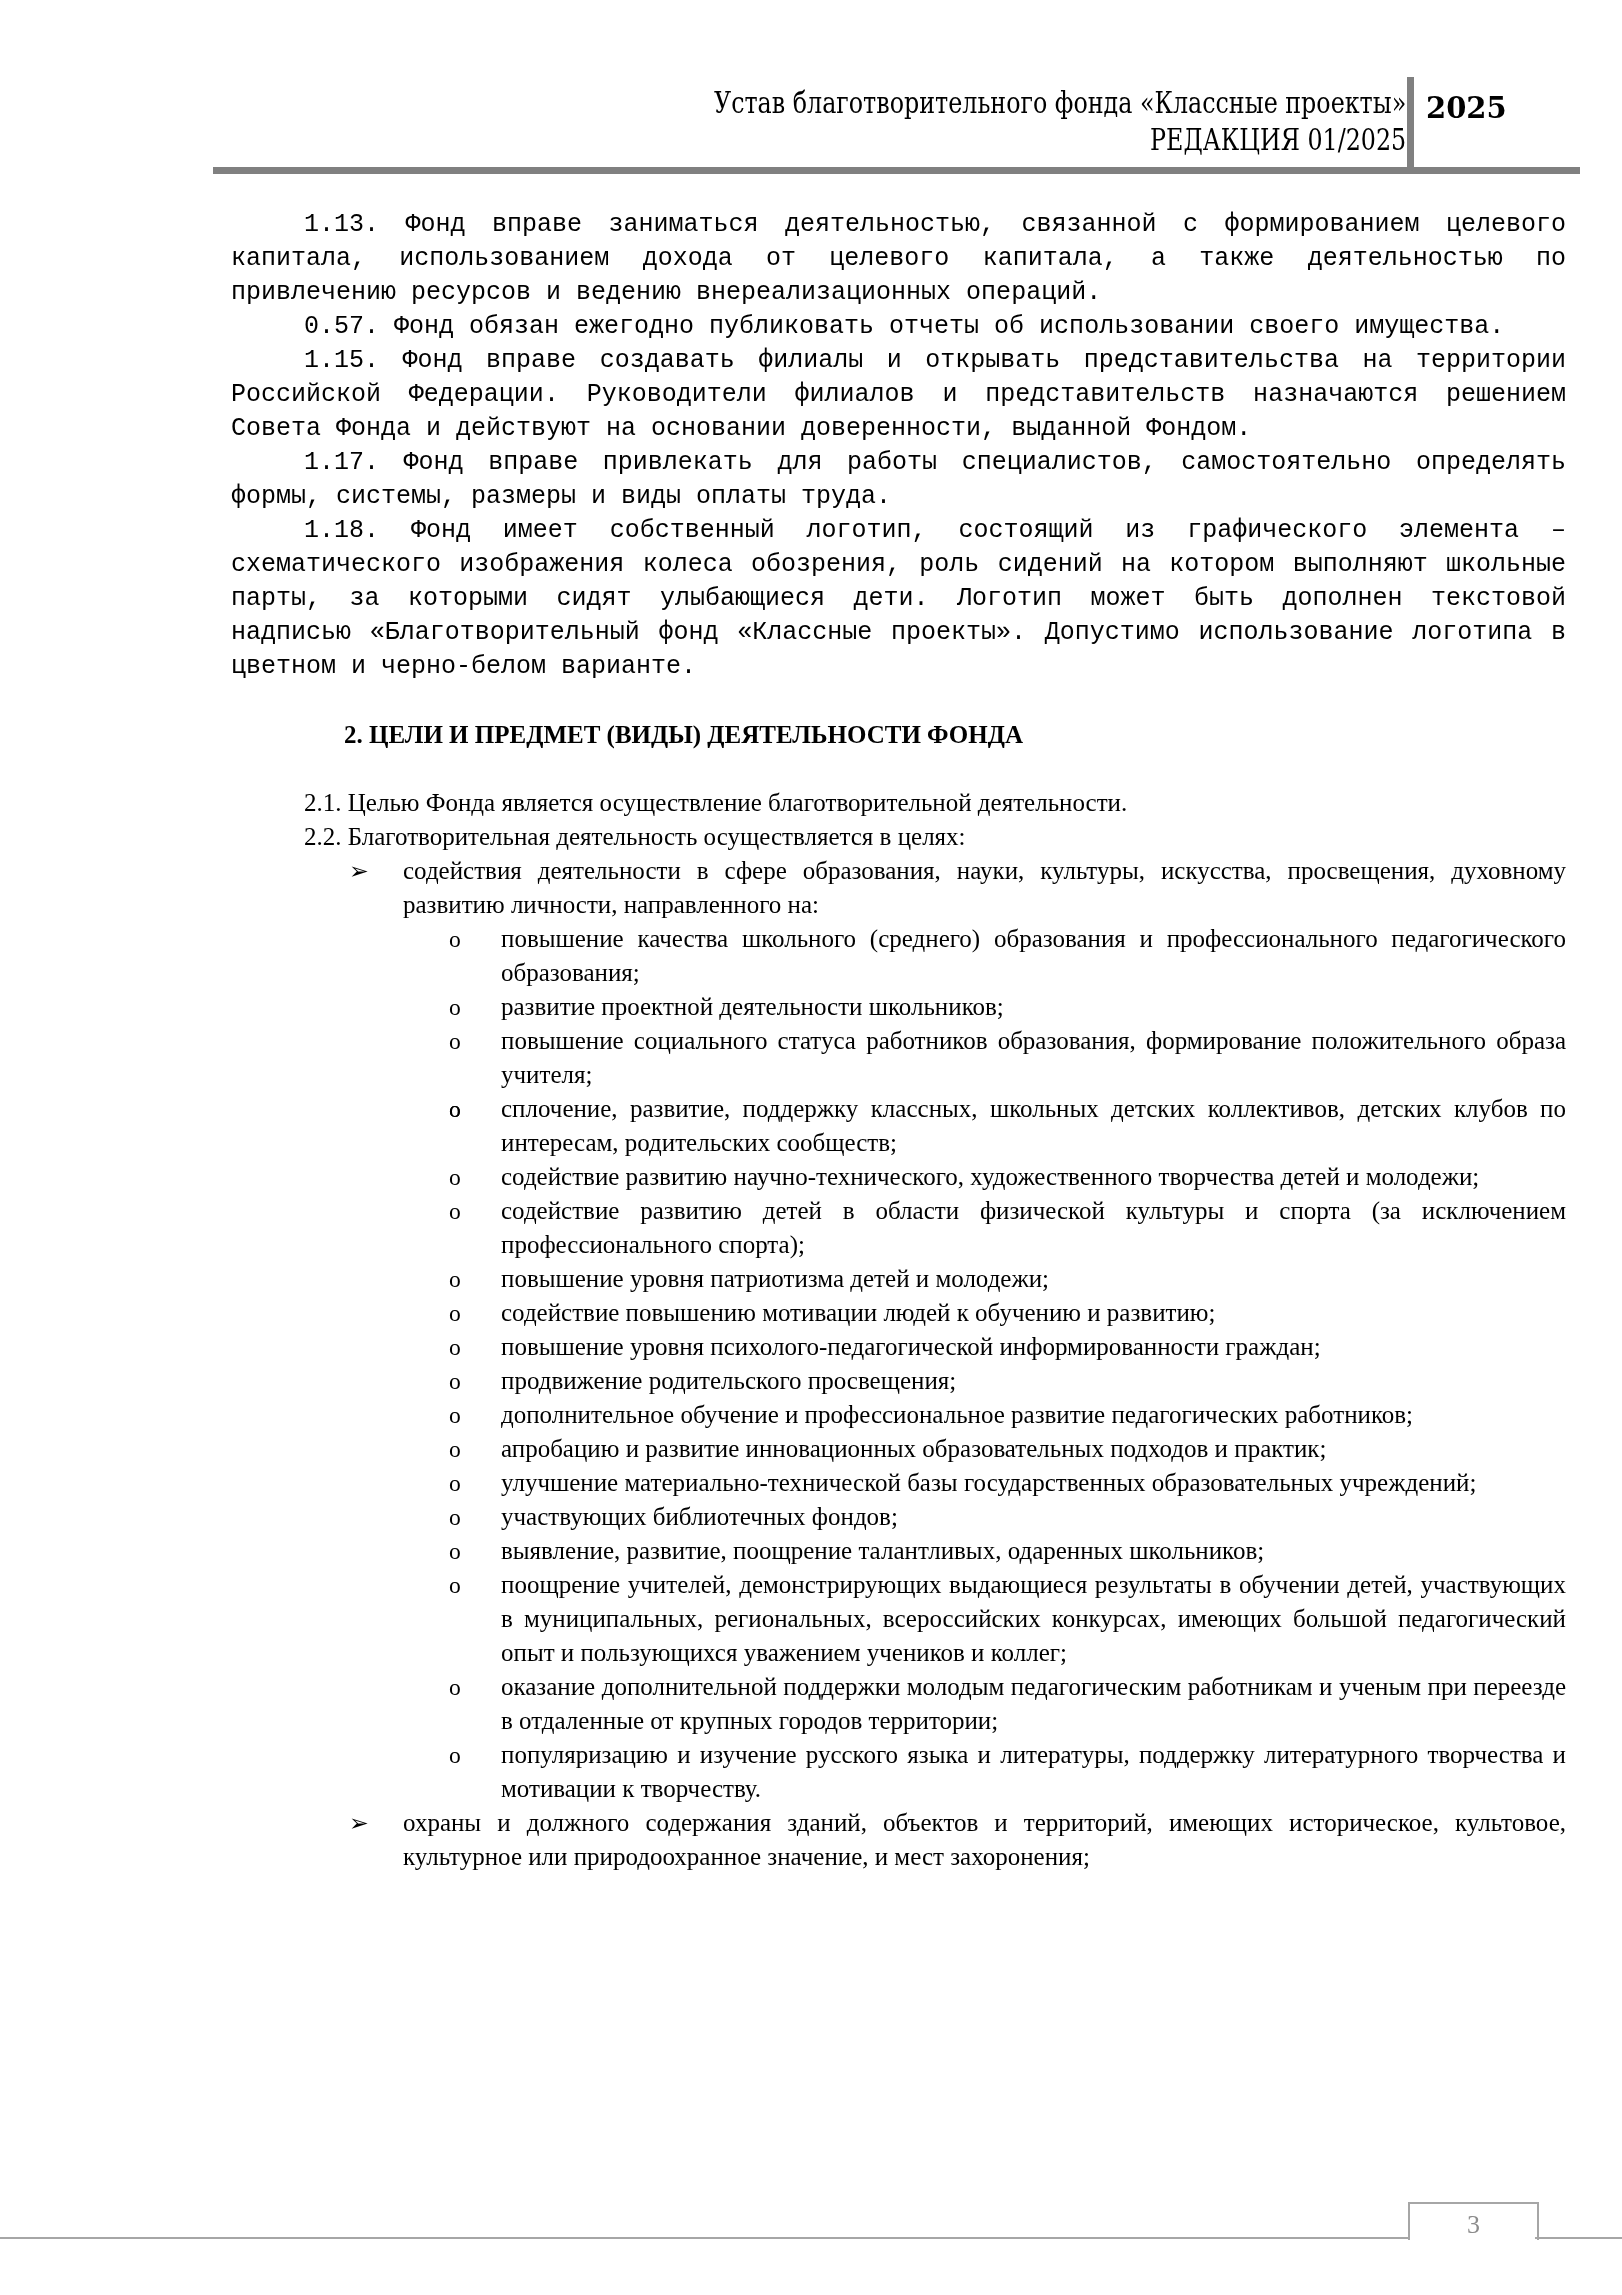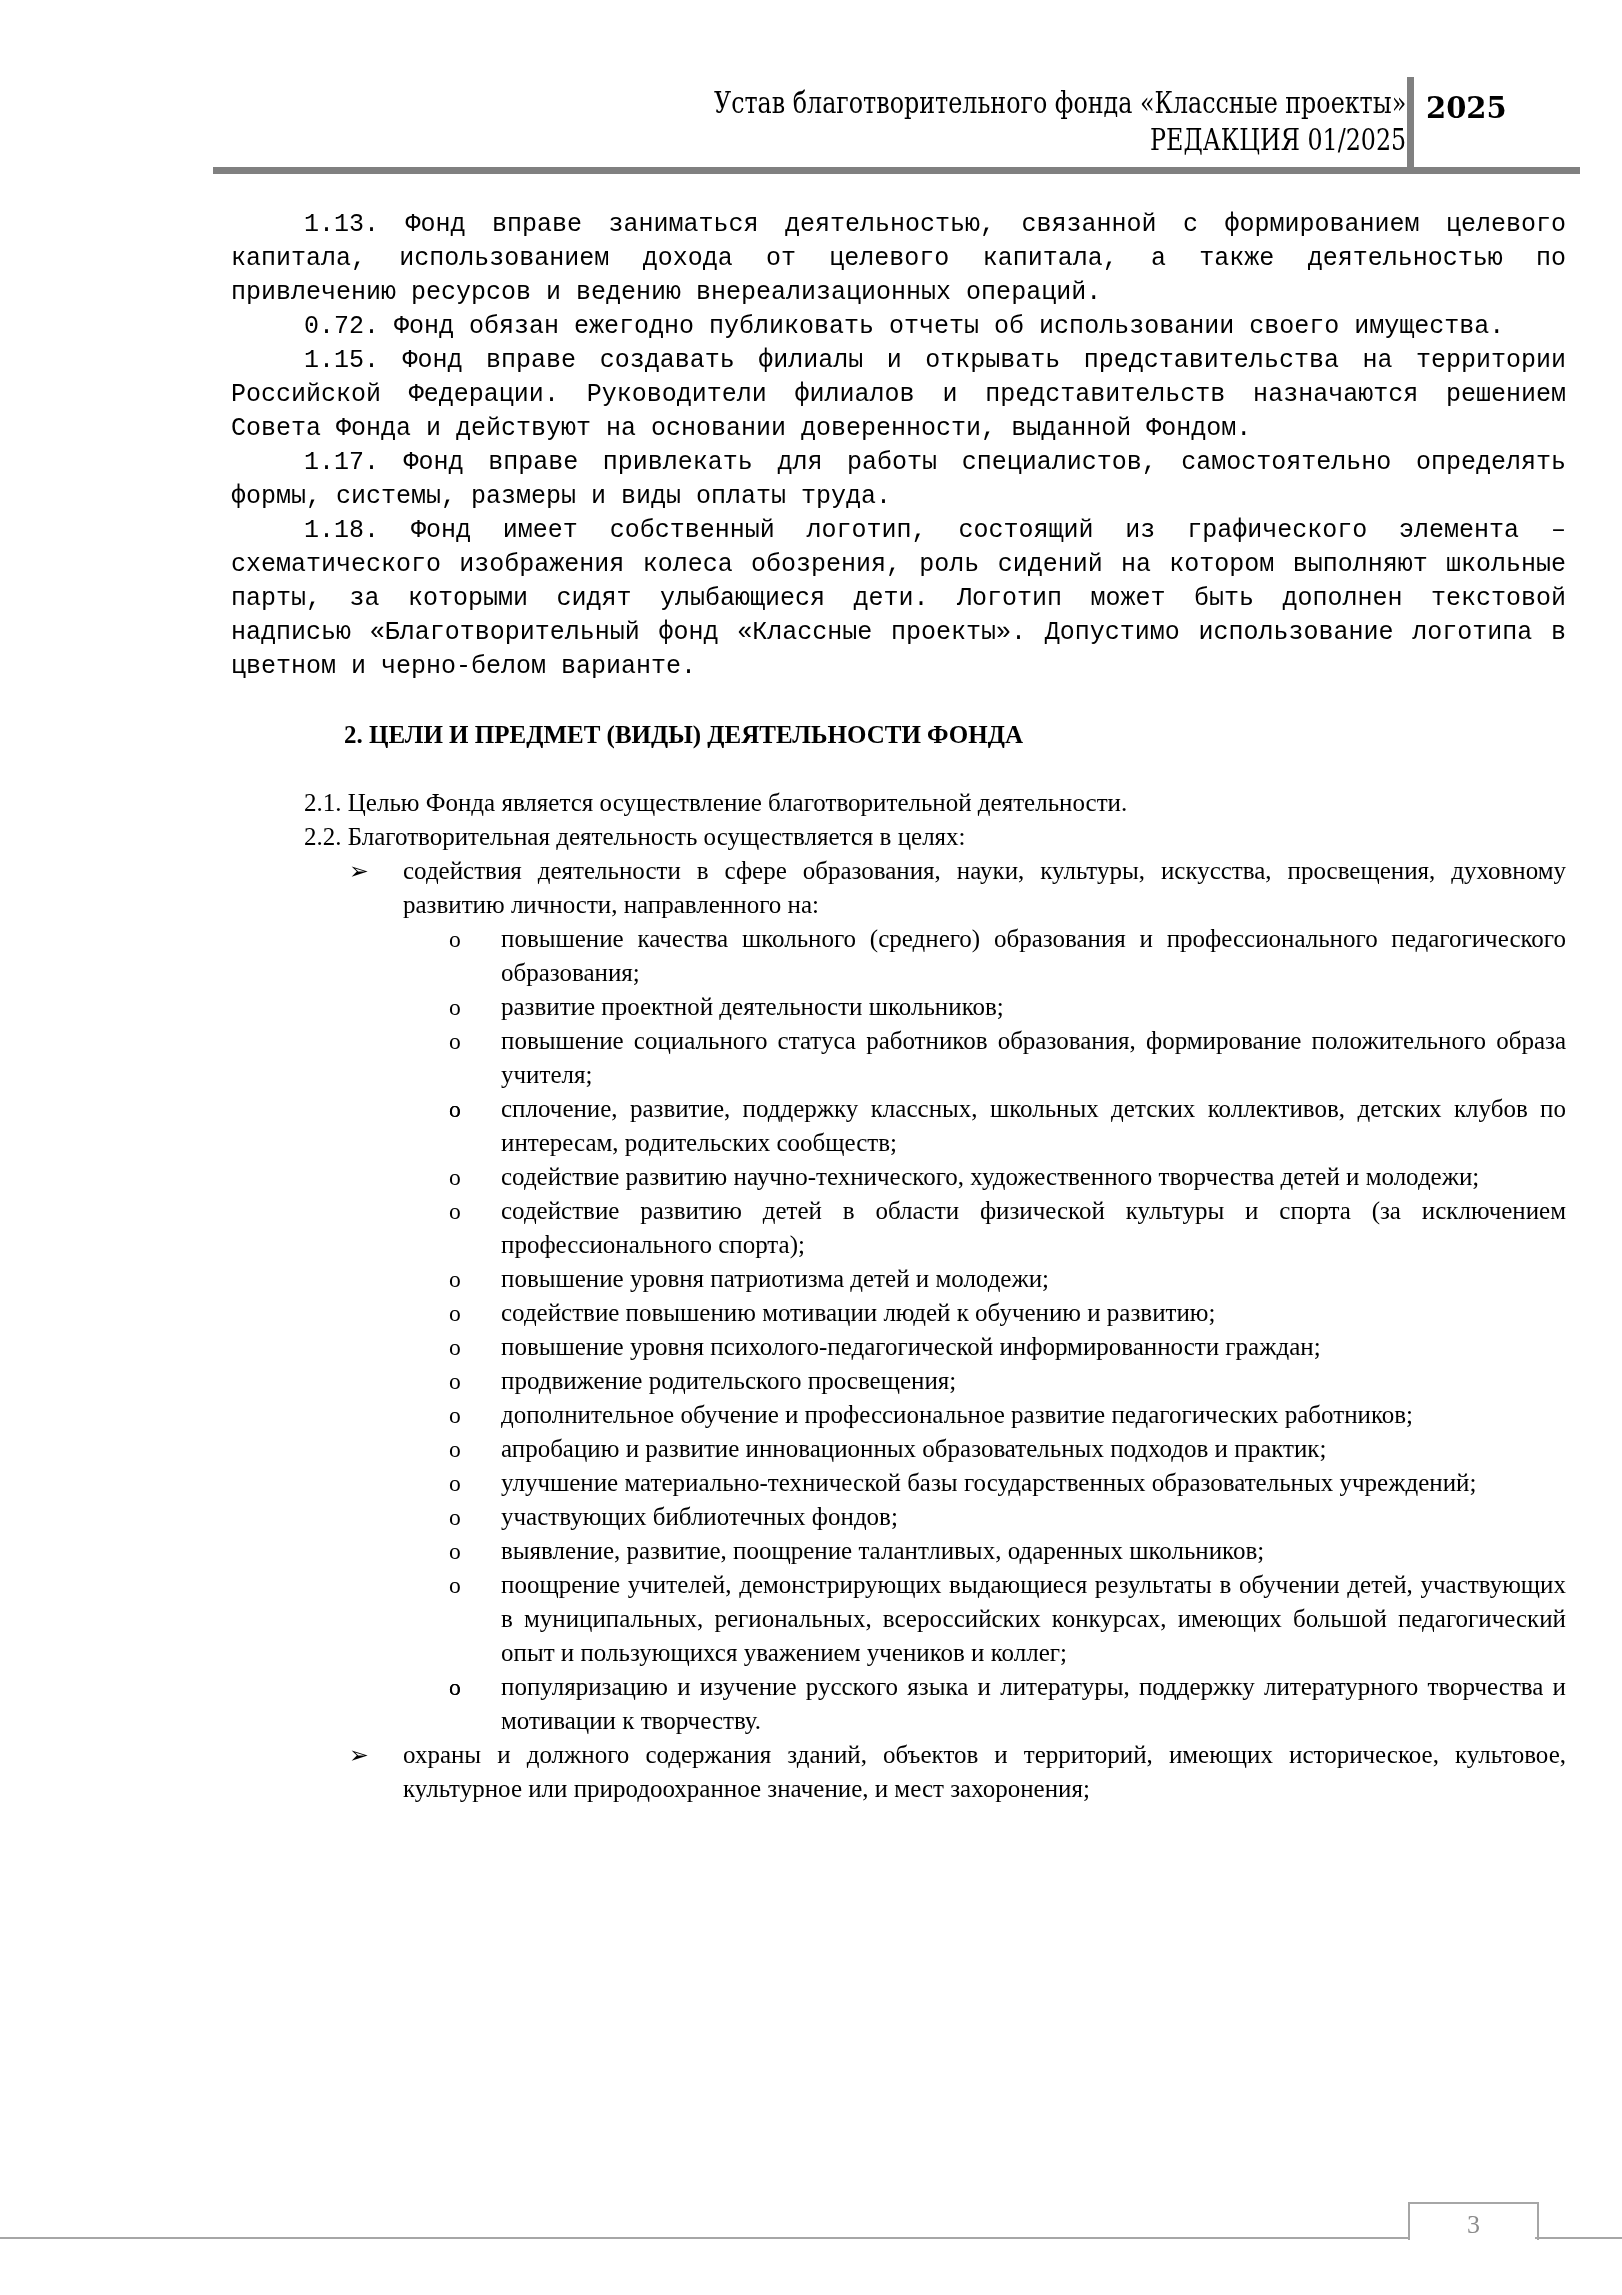--- a/index.html
+++ b/index.html
@@ -44,21 +44,21 @@
 <div class="hdr-titles">
   <div>Устав благотворительного фонда «Классные проекты»</div>
   <div>РЕДАКЦИЯ 01/2025</div>
 </div>
 <div class="hdr-vbar"></div>
 <div class="hdr-year">2025</div>
 <div class="hdr-hbar"></div>
 
 <div class="content">
   <p class="para">1.13. Фонд вправе заниматься деятельностью, связанной с формированием целевого капитала, использованием дохода от целевого капитала, а также деятельностью по привлечению ресурсов и ведению внереализационных операций.</p>
-  <p class="para">0.72. Фонд обязан ежегодно публиковать отчеты об использовании своего имущества.</p>
+  <p class="para">0.57. Фонд обязан ежегодно публиковать отчеты об использовании своего имущества.</p>
   <p class="para">1.15. Фонд вправе создавать филиалы и открывать представительства на территории Российской Федерации. Руководители филиалов и представительств назначаются решением Совета Фонда и действуют на основании доверенности, выданной Фондом.</p>
   <p class="para">1.17. Фонд вправе привлекать для работы специалистов, самостоятельно определять формы, системы, размеры и виды оплаты труда.</p>
   <p class="para">1.18. Фонд имеет собственный логотип, состоящий из графического элемента – схематического изображения колеса обозрения, роль сидений на котором выполняют школьные парты, за которыми сидят улыбающиеся дети. Логотип может быть дополнен текстовой надписью «Благотворительный фонд «Классные проекты». Допустимо использование логотипа в цветном и черно-белом варианте.</p>
 
   <div class="section-heading">2. ЦЕЛИ И ПРЕДМЕТ (ВИДЫ) ДЕЯТЕЛЬНОСТИ ФОНДА</div>
 
   <p class="plain">2.1. Целью Фонда является осуществление благотворительной деятельности.</p>
   <p class="plain">2.2. Благотворительная деятельность осуществляется в целях:</p>
 
   <ul class="l1" id="goals-list">
@@ -73,21 +73,21 @@
           <li><span class="bullet-circle">o</span><span>повышение уровня патриотизма детей и молодежи;</span></li>
           <li><span class="bullet-circle">o</span><span>содействие повышению мотивации людей к обучению и развитию;</span></li>
           <li><span class="bullet-circle">o</span><span>повышение уровня психолого-педагогической информированности граждан;</span></li>
           <li><span class="bullet-circle">o</span><span>продвижение родительского просвещения;</span></li>
           <li><span class="bullet-circle">o</span><span>дополнительное обучение и профессиональное развитие педагогических работников;</span></li>
           <li><span class="bullet-circle">o</span><span>апробацию и развитие инновационных образовательных подходов и практик;</span></li>
           <li><span class="bullet-circle">o</span><span>улучшение материально-технической базы государственных образовательных учреждений;</span></li>
           <li><span class="bullet-circle">o</span><span>участвующих библиотечных фондов;</span></li>
           <li><span class="bullet-circle">o</span><span>выявление, развитие, поощрение талантливых, одаренных школьников;</span></li>
           <li><span class="bullet-circle">o</span><span>поощрение учителей, демонстрирующих выдающиеся результаты в обучении детей, участвующих в муниципальных, региональных, всероссийских конкурсах, имеющих большой педагогический опыт и пользующихся уважением учеников и коллег;</span></li>
-          <li><span class="bullet-circle">o</span></li>
+          <li><span class="bullet-circle">o</span><span>оказание дополнительной поддержки молодым педагогическим работникам и ученым при переезде в отдаленные от крупных городов территории;</span></li>
           <li><span class="bullet-circle">o</span><span>популяризацию и изучение русского языка и литературы, поддержку литературного творчества и мотивации к творчеству.</span></li>
         </ul></li>
       <li><span class="bullet-arrow">➢</span><span>охраны и должного содержания зданий, объектов и территорий, имеющих историческое, культовое, культурное или природоохранное значение, и мест захоронения;</span></li>
     </ul>
 </div>
 
 <div class="ftr-line-left"></div>
 <div class="ftr-box"></div>
 <div class="ftr-line-right"></div>
 <div class="ftr-num">3</div>

